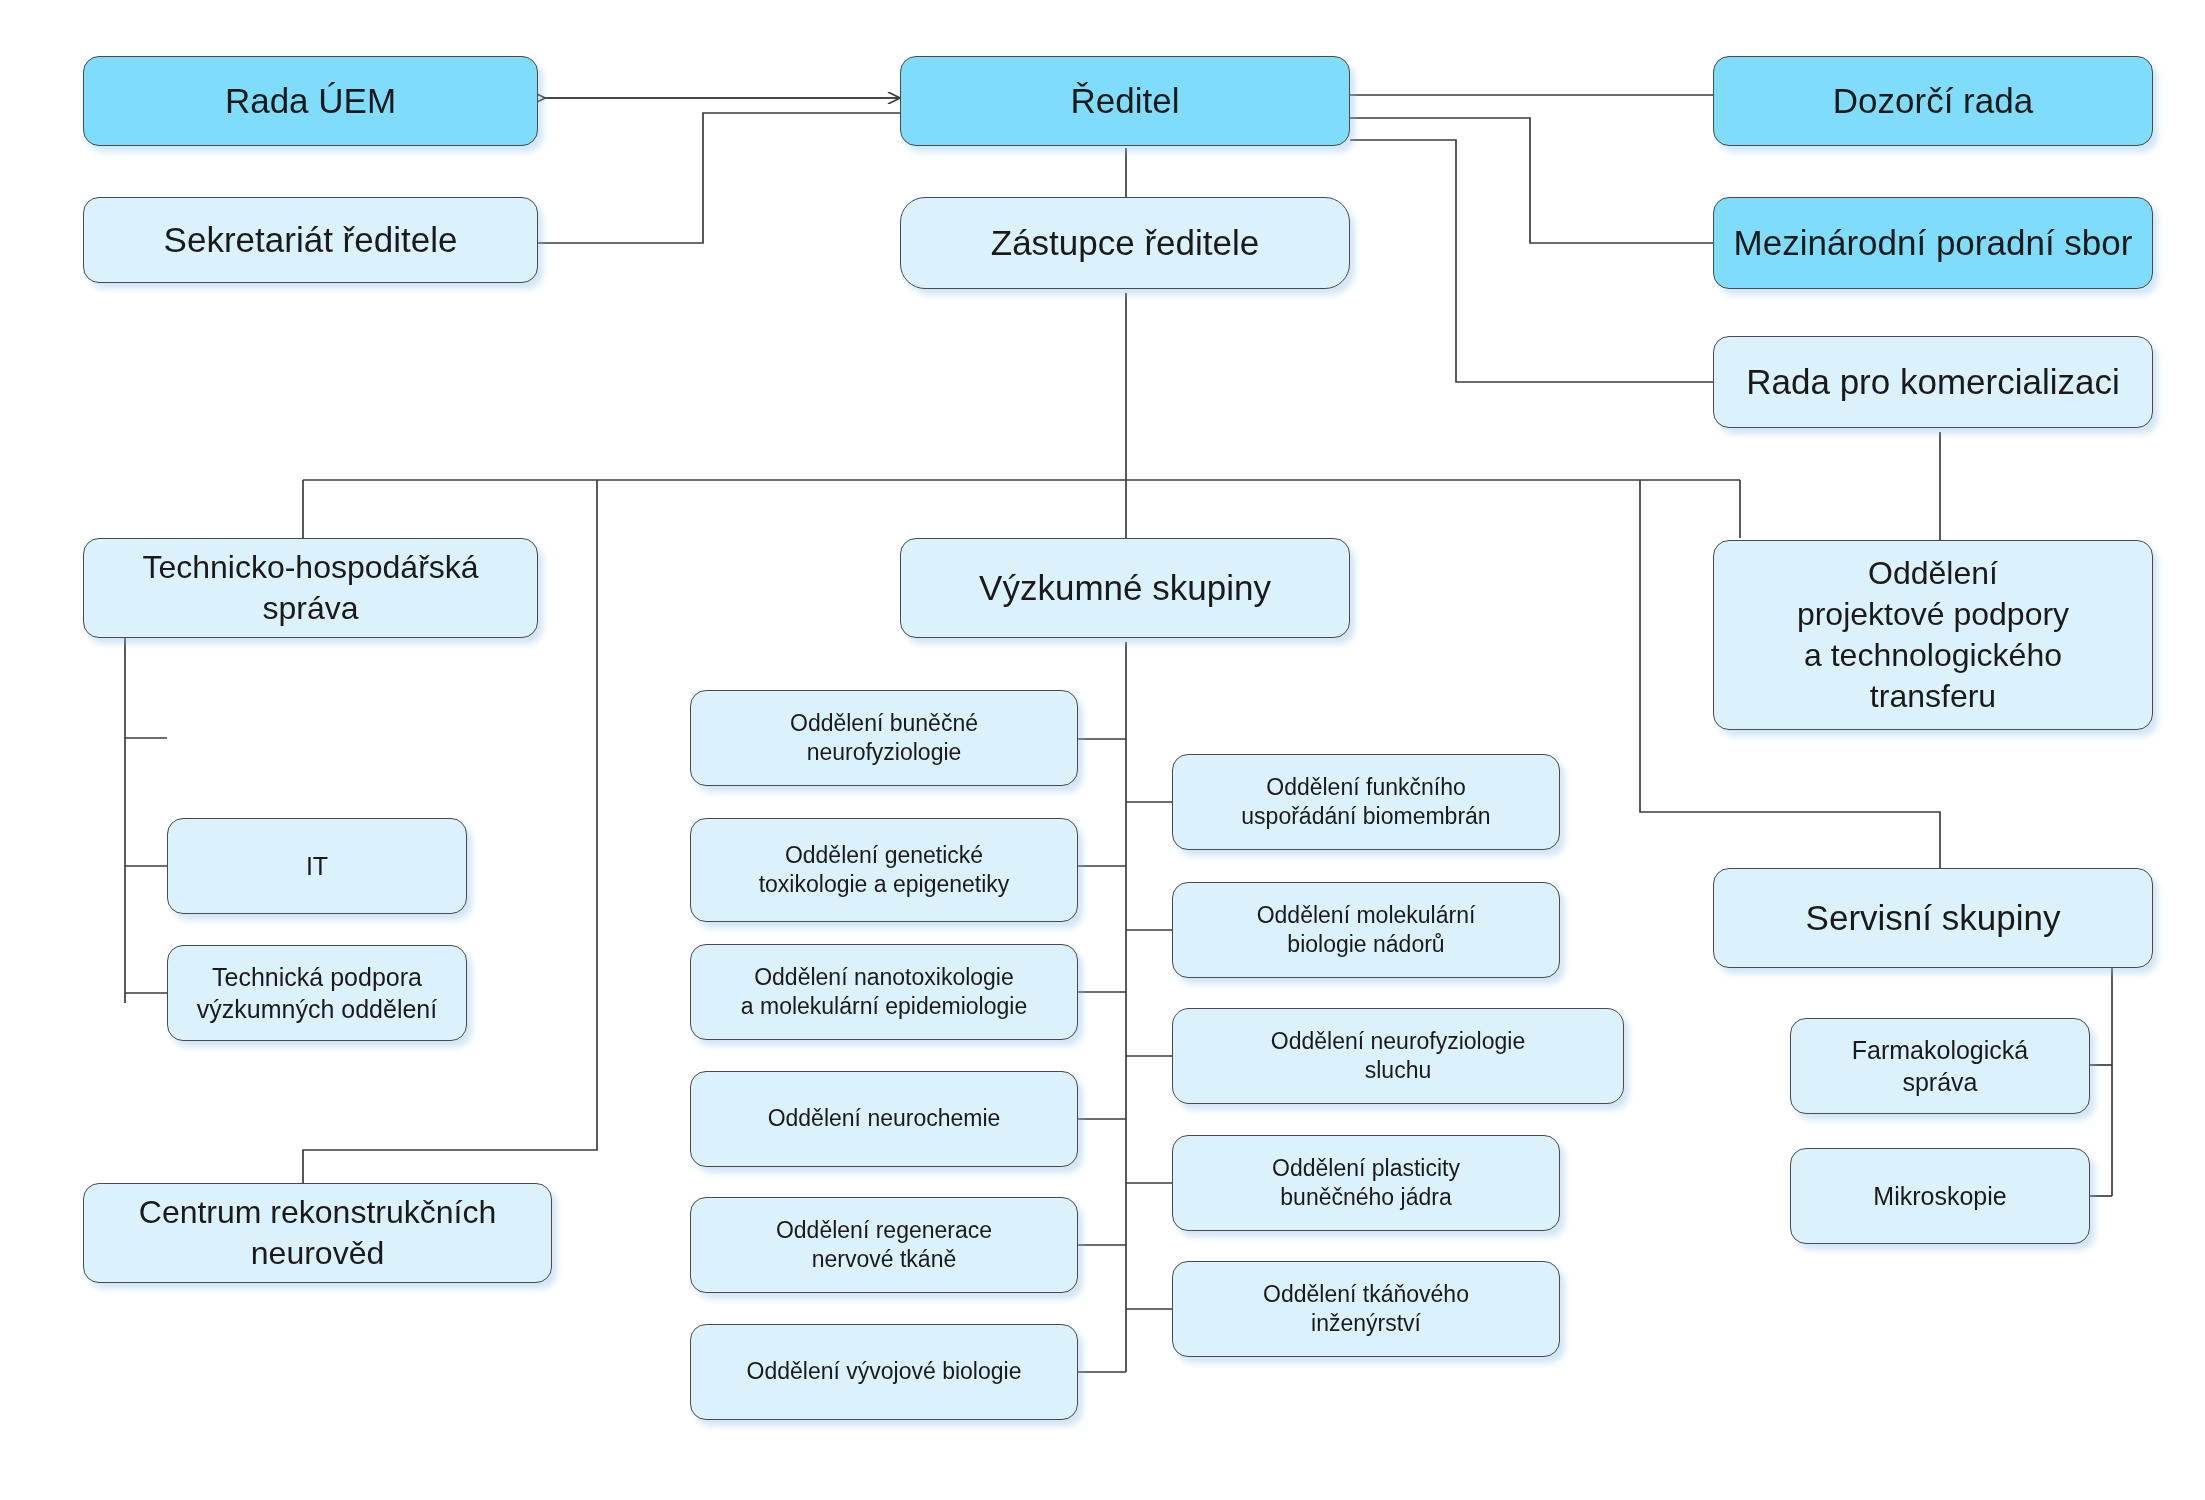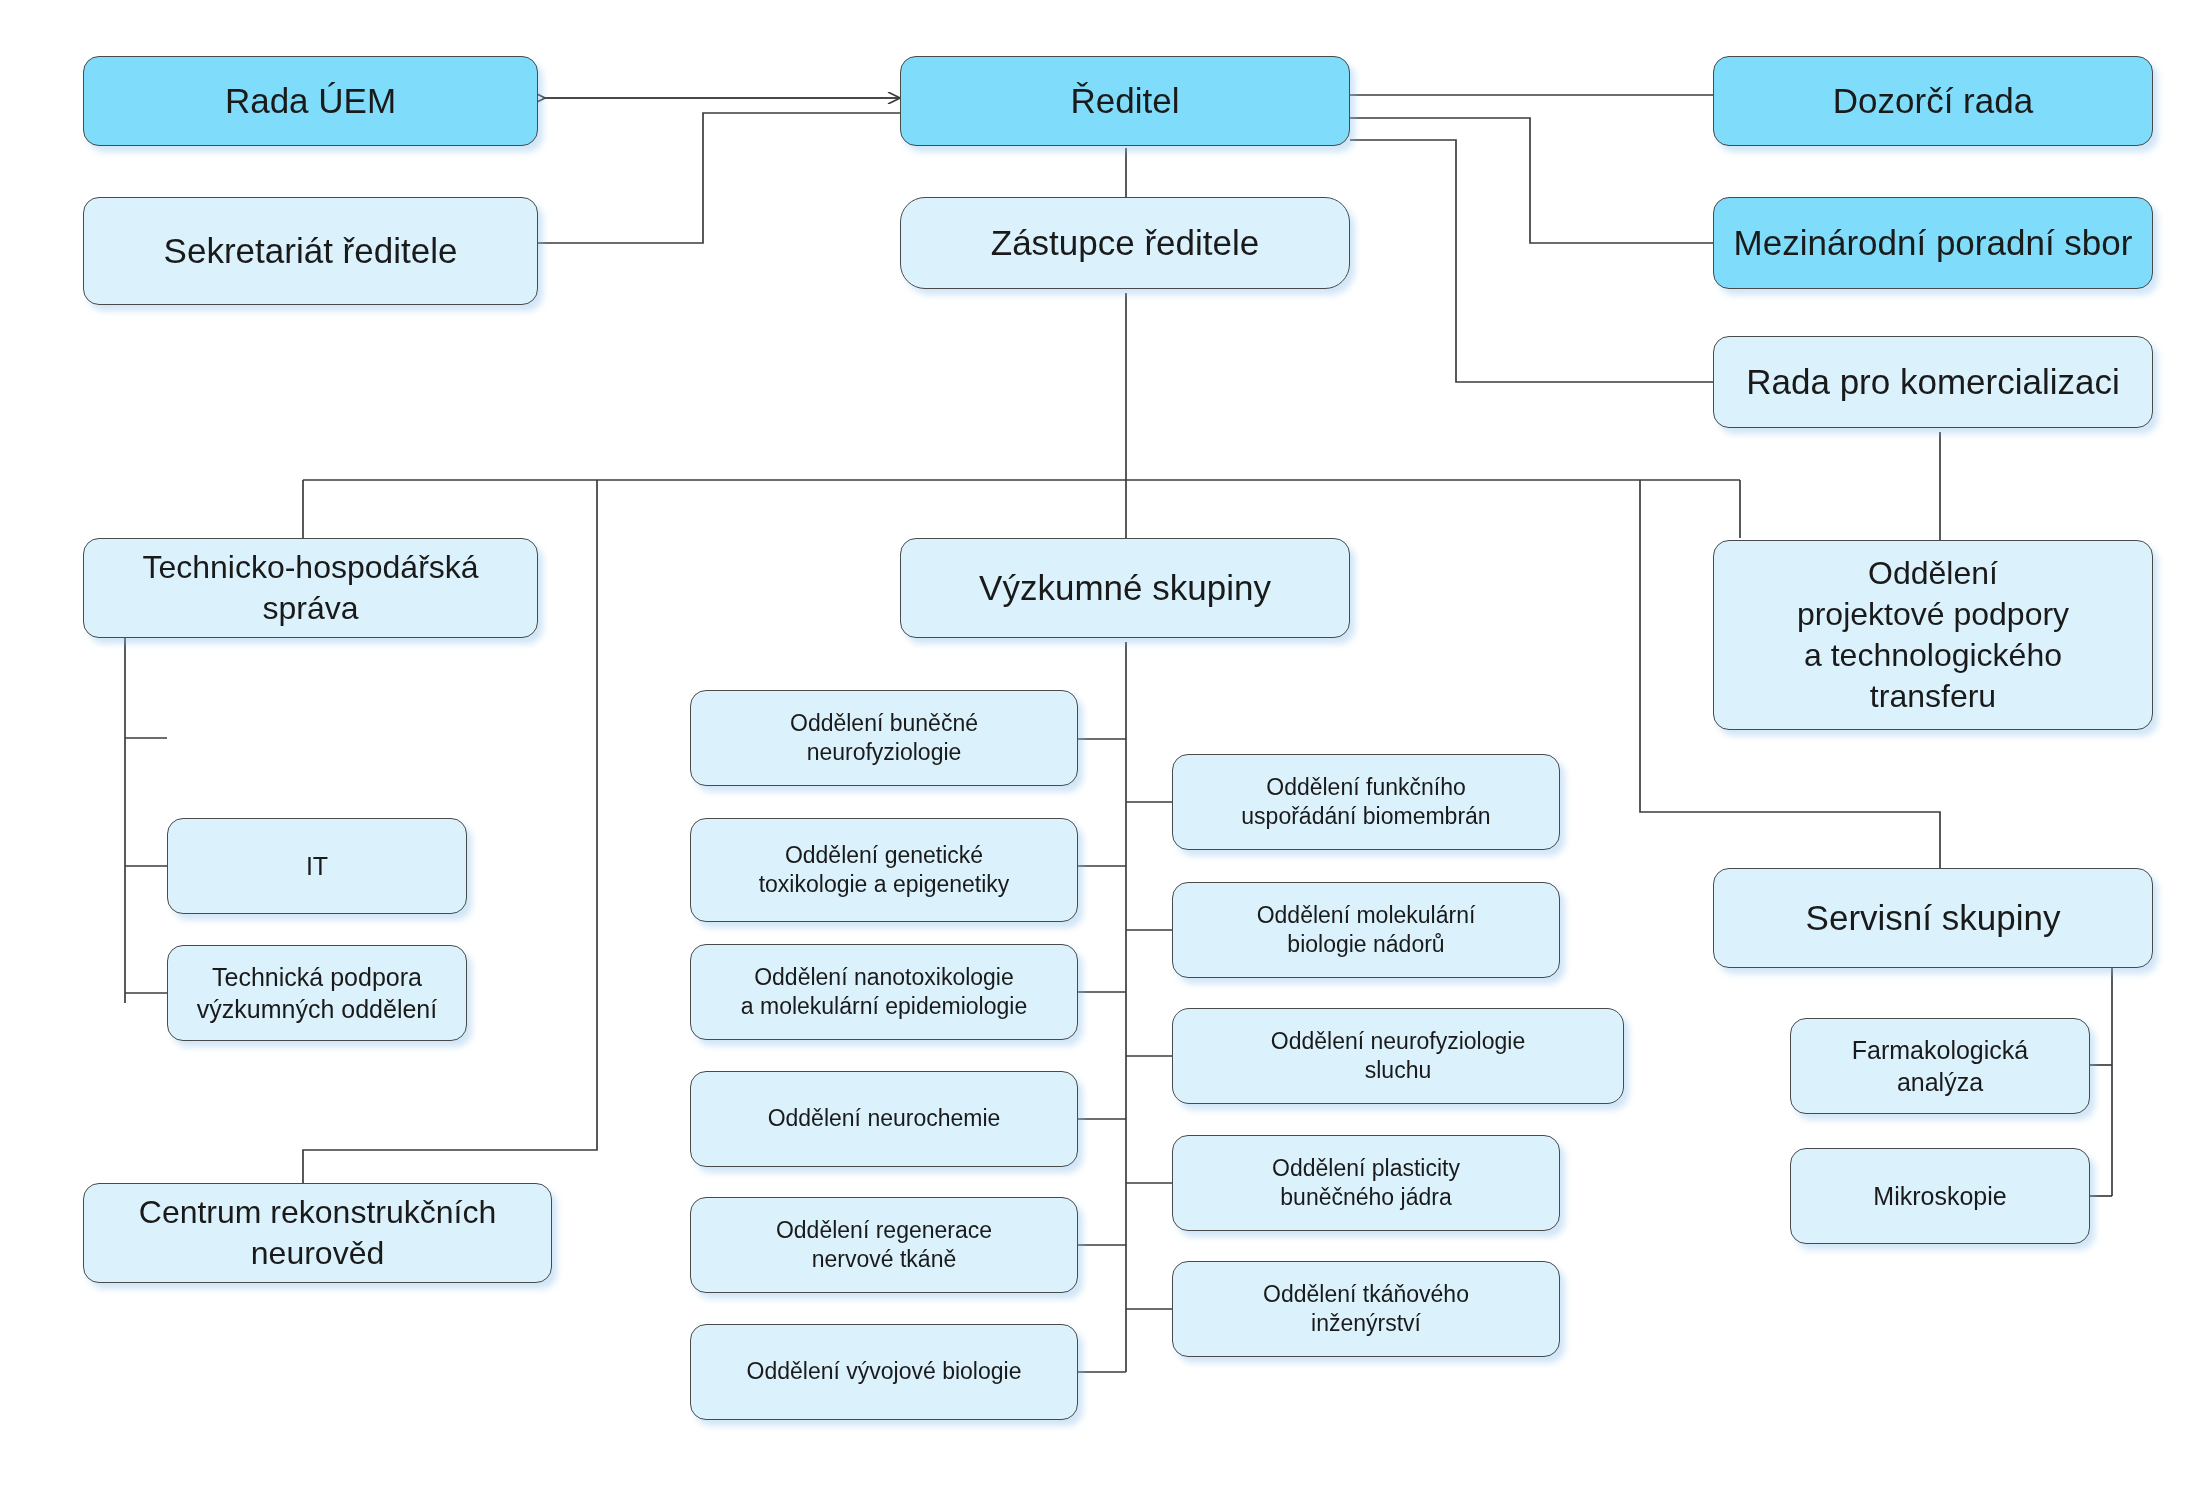--- a/index.html
+++ b/index.html
@@ -126,21 +126,21 @@
 
     </g>
   </svg>
 
   <div class="node accent t-xl" style="left:83px; top:56px; width:455px; height:90px;">Rada ÚEM</div>
 
   <div class="node accent t-xl" style="left:900px; top:56px; width:450px; height:90px;">Ředitel</div>
 
   <div class="node accent t-xl" style="left:1713px; top:56px; width:440px; height:90px;">Dozorčí rada</div>
 
-  <div class="node pale t-xl" style="left:83px; top:197px; width:455px; height:108px;">Sekretariát ředitele</div>
+  <div class="node pale t-xl" style="left:83px; top:197px; width:455px; height:86px;">Sekretariát ředitele</div>
 
   <div class="node pale t-xl" style="left:900px; top:197px; width:450px; height:92px;border-radius:25px;">Zástupce ředitele</div>
 
   <div class="node accent t-xl" style="left:1713px; top:197px; width:440px; height:92px;">Mezinárodní poradní sbor</div>
 
   <div class="node pale t-xl" style="left:1713px; top:336px; width:440px; height:92px;">Rada pro komercializaci</div>
 
   <div class="node pale t-lg" style="left:83px; top:538px; width:455px; height:100px;">Technicko-hospodářská
 správa</div>
 
@@ -187,17 +187,17 @@
 
   <div class="node pale t-xs" style="left:1172px; top:1135px; width:388px; height:96px;">Oddělení plasticity
 buněčného jádra</div>
 
   <div class="node pale t-xs" style="left:1172px; top:1261px; width:388px; height:96px;">Oddělení tkáňového
 inženýrství</div>
 
   <div class="node pale t-xl" style="left:1713px; top:868px; width:440px; height:100px;">Servisní skupiny</div>
 
   <div class="node pale t-sm" style="left:1790px; top:1018px; width:300px; height:96px;">Farmakologická
-analýza</div>
+správa</div>
 
   <div class="node pale t-sm" style="left:1790px; top:1148px; width:300px; height:96px;">Mikroskopie</div>
 
 </div>
 
 </body></html>

